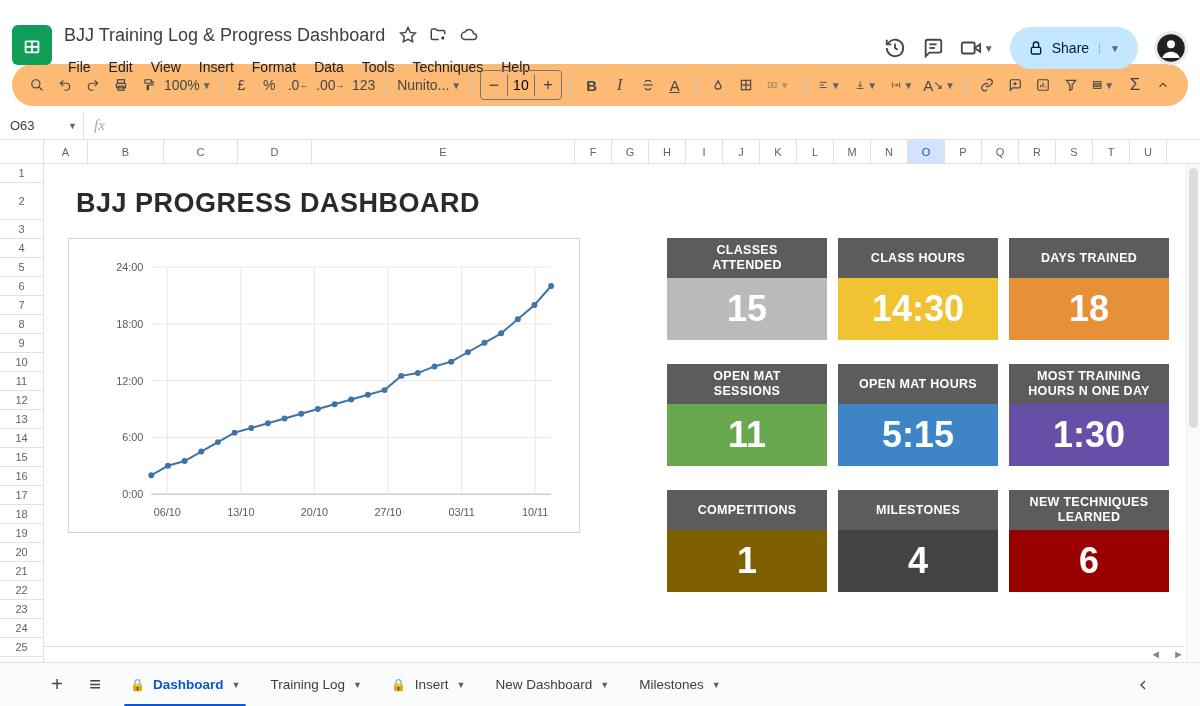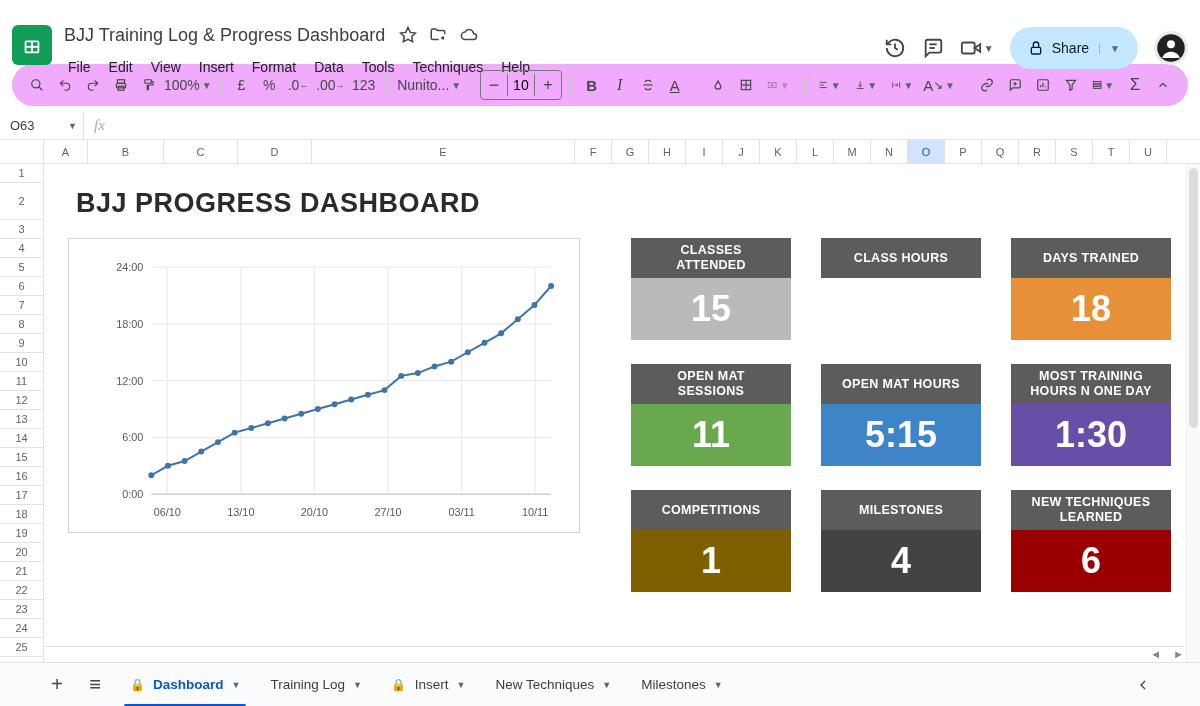--- a/index.html
+++ b/index.html
@@ -15,21 +15,21 @@
   .title-icons{display:flex;gap:12px;align-items:center;color:#5f6368;margin-left:4px}
   .menu-row{display:flex;gap:2px;margin-top:8px}
   .menu-row span{font-size:14px;padding:4px 8px;color:#202124;border-radius:4px}
   .title-right{margin-left:auto;display:flex;align-items:center;gap:16px;padding-top:6px;color:#444746}
   .icon-btn{display:inline-flex;align-items:center;justify-content:center;color:#444746}
   .share-btn{background:#c2e7ff;border-radius:32px;height:42px;display:flex;align-items:center;gap:8px;padding:0 18px;color:#001d35;font-size:14px;font-weight:500}
   .avatar{width:34px;height:34px;border-radius:50%;background:#e8eaed;display:flex;align-items:center;justify-content:center}
   .caret{font-size:10px;color:#5f6368;margin-left:2px}
 
   
-  .toolbar{margin:2px 12px 0;background:#f0abfc;border-radius:22px;height:42px;display:flex;align-items:center;padding:0 12px;gap:2px;font-size:14px;color:#444746}
+  .toolbar{margin:2px 12px 0;background:#fdba74;border-radius:22px;height:42px;display:flex;align-items:center;padding:0 12px;gap:2px;font-size:14px;color:#444746}
   .tb-sep{width:1px;height:22px;background:#c7c7c7;margin:0 6px}
   .tb-item{padding:4px 6px;display:flex;align-items:center;justify-content:center;border-radius:4px;min-width:26px;height:28px}
   .zoom{font-size:14px}
   .fontname{min-width:68px;font-size:14px}
   .size-box{display:flex;align-items:center;border:1px solid #747775;border-radius:4px}
   .size-box .tb-item{border:none}
   .size-input{width:28px;height:22px;border:none;text-align:center;background:transparent;font-size:14px;border-left:1px solid #747775;border-right:1px solid #747775}
   .tb-right{margin-left:auto}
 
   
@@ -52,21 +52,21 @@
 
   
   .dash{position:absolute;left:0;top:0;right:0}
   .dash-title{position:absolute;left:32px;top:24px;font-size:27px;font-weight:700;color:#2b2b2b;letter-spacing:.5px}
 
   .chart-card{position:absolute;left:24px;top:74px;width:512px}
   .card-hdr{background:#5c5c5c;color:#fff;font-size:15px;font-weight:600;padding:10px 14px;letter-spacing:.3px}
   .chart-body{border:1px solid #d3d3d3;background:#fff;height:295px;position:relative;padding:16px 18px 6px 28px}
   .chart-svg{width:100%;height:100%}
 
-  .stats{position:absolute;left:587px;top:74px;display:grid;grid-template-columns:repeat(3,160px);gap:24px 30px}
+  .stats{position:absolute;left:623px;top:74px;display:grid;grid-template-columns:repeat(3,160px);gap:24px 11px}
   .stat .card-hdr{font-size:12.5px;text-align:center;height:40px;display:flex;align-items:center;justify-content:center;line-height:1.2}
   .stat-val{height:62px;display:flex;align-items:center;justify-content:center;font-size:36px;font-weight:600;color:#fff}
   .sv-grey{background:#bababa;color:#fff}
   .sv-amber{background:#f1c232}
   .sv-orange{background:#e69138}
   .sv-green{background:#6aa84f}
   .sv-blue{background:#3d85c6}
   .sv-purple{background:#674ea7}
   .sv-olive{background:#7f6000}
   .sv-dark{background:#434343}
@@ -460,20 +460,21 @@
         </div>
       </div>
 
       <div class="stats" id="stats-grid">
           <div class="stat">
             <div class="card-hdr">CLASSES ATTENDED</div>
     <div class="stat-val sv-grey">15</div>
           </div>
           <div class="stat">
             <div class="card-hdr">CLASS HOURS</div>
+    <div class="stat-val sv-amber">14:30</div>
           </div>
           <div class="stat">
             <div class="card-hdr">DAYS TRAINED</div>
     <div class="stat-val sv-orange">18</div>
           </div>
           <div class="stat">
             <div class="card-hdr">OPEN MAT SESSIONS</div>
     <div class="stat-val sv-green">11</div>
           </div>
           <div class="stat">
@@ -521,21 +522,21 @@
       <div class="sheet-tab">
         <span>Training Log</span>
         <span class="tab-caret">▼</span>
       </div>
       <div class="sheet-tab">
         <span class="lock">🔒</span>
         <span>Insert</span>
         <span class="tab-caret">▼</span>
       </div>
       <div class="sheet-tab">
-        <span>New Techniques</span>
+        <span>New Dashboard</span>
         <span class="tab-caret">▼</span>
       </div>
       <div class="sheet-tab">
         <span>Milestones</span>
         <span class="tab-caret">▼</span>
       </div>
     </div>
   <span class="tab-btn explore">
       <svg width="16" height="16" viewBox="0 0 24 24" fill="none" stroke="currentColor" stroke-width="2">
         <polyline points="15 18 9 12 15 6"></polyline>

